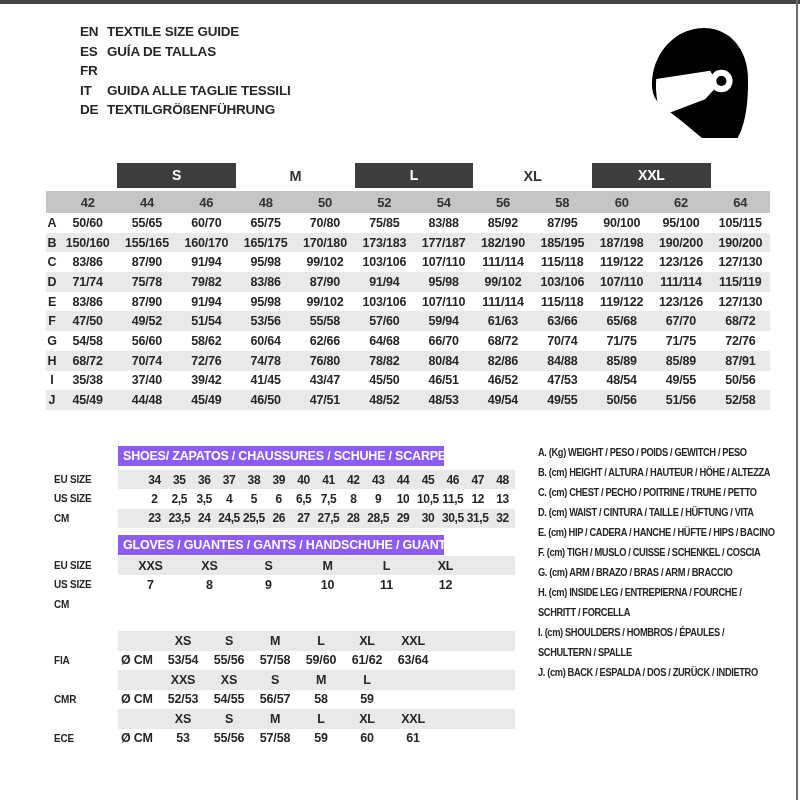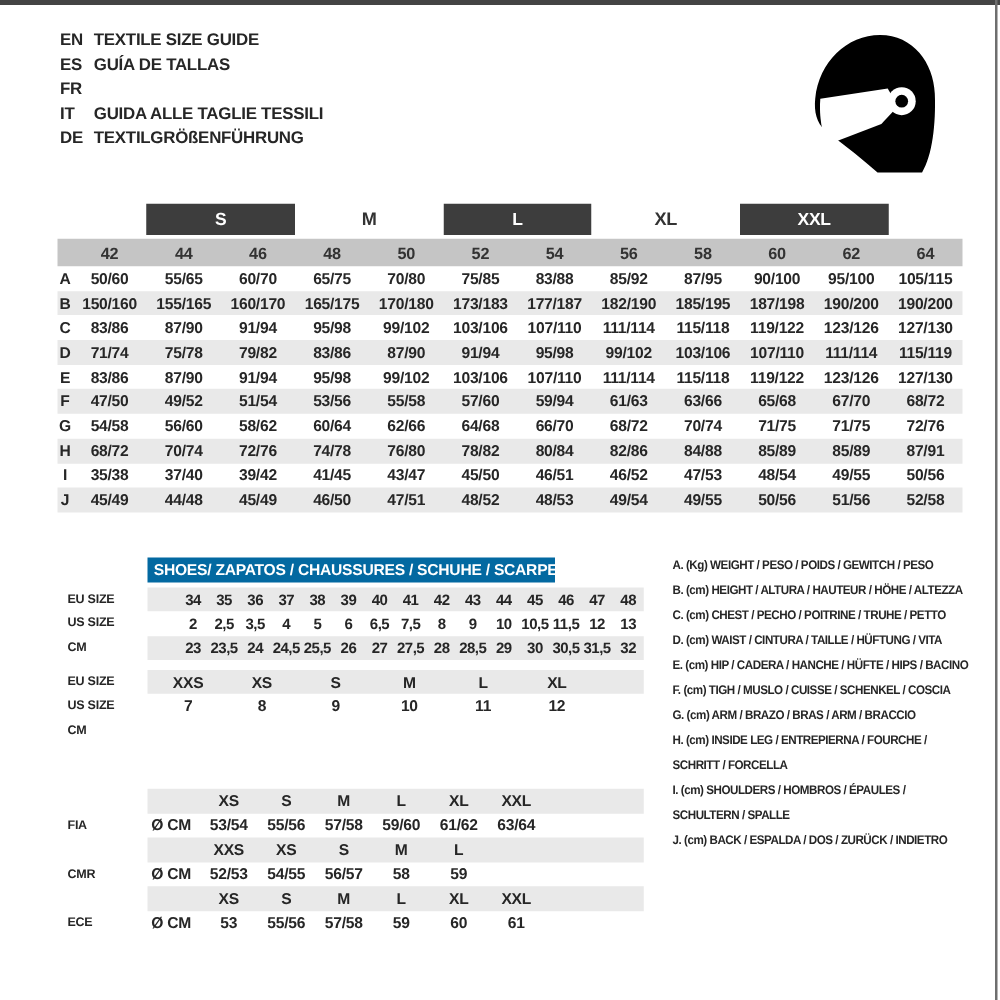--- a/index.html
+++ b/index.html
@@ -6,41 +6,41 @@
   body{
     width:800px;height:800px;position:relative;background:#ffffff;
     font-family:"Liberation Sans","DejaVu Sans",sans-serif;
     font-weight:700;color:#262626;overflow:hidden;letter-spacing:-0.2px;
   }
   .top-border{position:absolute;left:0;top:0;width:800px;height:4px;background:#444444;}
   .right-border{position:absolute;top:0;right:2px;width:2px;height:800px;background:#6e6e6e;}
 
   
   .langs{position:absolute;left:48px;top:22px;}
-  .lang-row{display:flex;height:19.5px;align-items:center;font-size:13.5px;}
+  .lang-row{display:flex;height:19.5px;align-items:center;font-size:13.5px;margin-left:32px;}
   .lang-code{width:27px;}
   
   .logo{position:absolute;left:645px;top:26px;width:110px;height:114px;}
 
   
   .main-table{position:absolute;left:46px;top:163px;width:724px;}
   .header-row,.band-row,.t-row{display:grid;grid-template-columns:12px repeat(12,1fr);align-items:center;}
   .header-row{height:25px;}
   .grp-box{background:#3d3d3d;color:#ffffff;height:25px;line-height:25px;text-align:center;font-size:14px;}
   .grp-text{text-align:center;font-size:14.5px;color:#333333;}
   .band-row{height:22px;margin-top:3px;background:#c5c5c5;font-size:13px;color:#333333;}
   .t-row{height:19.7px;font-size:12.5px;}
   .t-row.alt{background:#e9e9e9;}
   .cell{text-align:center;white-space:nowrap;}
   .row-label{text-align:center;font-size:12.5px;}
 
   
   .sub{position:absolute;left:54px;}
   .sub-shoes{top:446px;} .sub-gloves{top:535px;} .sub-helmet{top:630px;}
-  .bar{margin-left:64px;width:326px;height:20px;background:#0369a1;color:#ffffff;
+  .bar{margin-left:64px;width:326px;height:20px;background:#8b5cf6;color:#ffffff;
        font-size:12.5px;line-height:20px;padding-left:5px;white-space:nowrap;box-sizing:border-box;}
   .rows{margin-top:4px;}
   .sub-gloves .rows,.sub-helmet .rows{margin-top:1px;}
   .s-row{display:flex;height:19.3px;align-items:center;}
   .sub-helmet .s-row{height:19.5px;}
   .s-label{width:64px;font-size:10px;white-space:nowrap;}
   .s-band{width:397px;height:100%;display:flex;align-items:center;}
   .s-band.shaded{background:#e9e9e9;}
   .shoe-cells{display:grid;grid-template-columns:repeat(15,1fr);width:384px;margin-left:24px;font-size:12px;letter-spacing:-0.4px;}
   .glove-cells{display:grid;grid-template-columns:repeat(6,1fr);width:354px;margin-left:3px;font-size:12.5px;}
@@ -332,20 +332,21 @@
             <span class="cell">30,5</span>
             <span class="cell">31,5</span>
             <span class="cell">32</span>
           </div>
         </div>
     </div>
   </div>
 </div>
 
 <div class="sub sub-gloves">
+  <div class="bar">GLOVES / GUANTES / GANTS / HANDSCHUHE / GUANTI</div>
   <div class="rows">
     <div class="s-row">
       <span class="s-label">EU SIZE</span>
       <div class="s-band shaded">
           <div class="glove-cells">
             <span class="cell">XXS</span>
             <span class="cell">XS</span>
             <span class="cell">S</span>
             <span class="cell">M</span>
             <span class="cell">L</span>

